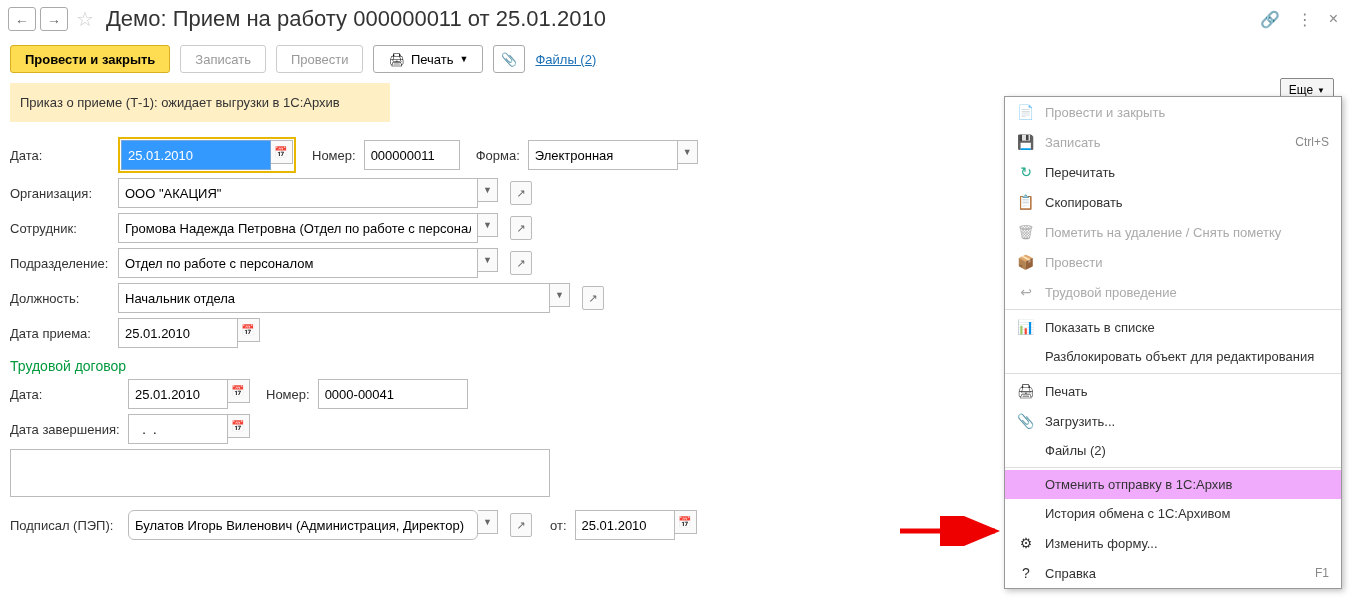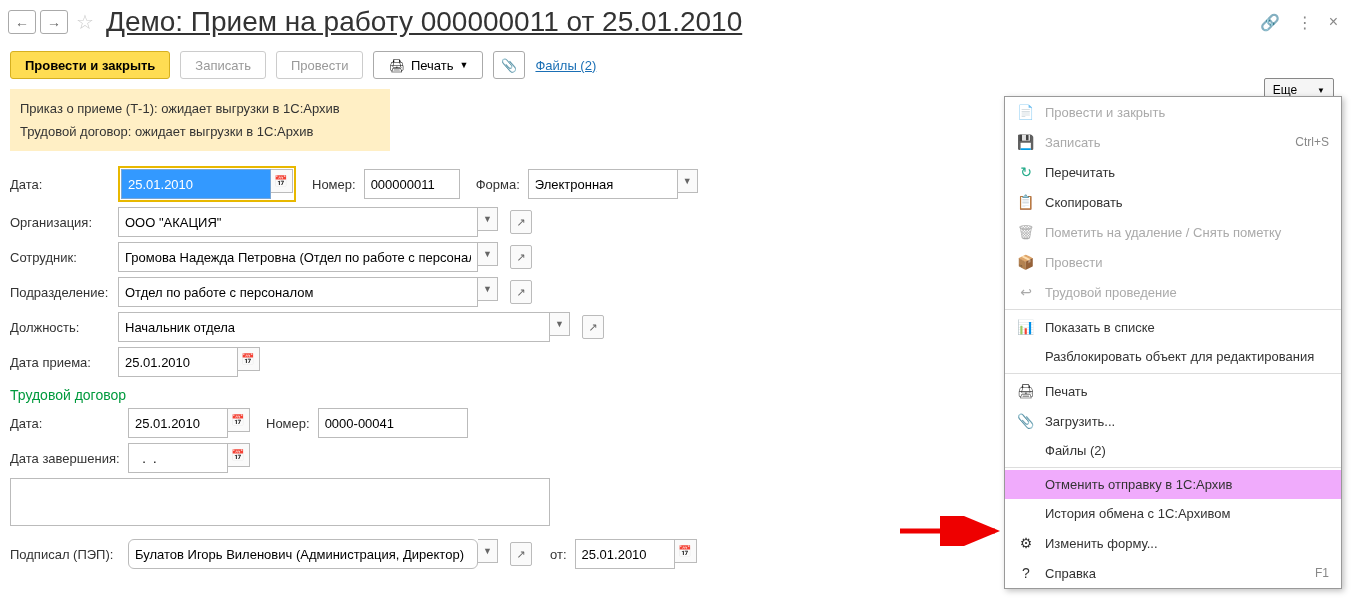--- a/index.html
+++ b/index.html
@@ -1,20 +1,20 @@
 <!DOCTYPE html>
 <html><head>
 <meta charset="utf-8">
 <style>
 * { box-sizing: border-box; margin: 0; padding: 0; font-family: Arial, sans-serif; }
 body { background: #fff; font-size: 13px; color: #333; width: 1352px; height: 608px; position: relative; }
 .header { display: flex; align-items: center; padding: 6px 8px; border-bottom: 1px solid transparent; gap: 4px; }
 .nav-btn { width: 28px; height: 24px; border: 1px solid #aaa; background: #fff; display: flex; align-items: center; justify-content: center; cursor: pointer; border-radius: 3px; font-size: 14px; color: #666; }
 .star { font-size: 20px; color: #ccc; margin: 0 4px; }
-.title { font-size: 28px; font-weight: normal; margin-left: 4px; text-decoration: underline; }
+.title { font-size: 22px; font-weight: normal; margin-left: 4px; }
 .spacer { flex: 1; }
 .link-ico { font-size: 16px; color: #888; margin: 0 6px; cursor: pointer; }
 .toolbar { display: flex; align-items: center; gap: 10px; padding: 6px 10px; }
 .btn { height: 28px; padding: 0 14px; border: 1px solid #aaa; background: #fff; border-radius: 3px; cursor: pointer; font-size: 13px; display: flex; align-items: center; gap: 6px; }
 .btn-yellow { background: #ffdd53; border-color: #d6b020; font-weight: bold; }
 .btn-gray { color: #999; border-color: #ccc; }
 .btn-icon { width: 32px; padding: 0; justify-content: center; }
 .link-txt { color: #1a6fb5; text-decoration: underline; cursor: pointer; font-size: 13px; }
 .notice { background: #ffefc5; padding: 8px 10px; margin: 4px 10px; font-size: 13px; width: 380px; }
 .notice div { padding: 4px 0; }
@@ -24,21 +24,21 @@
 .lbl2 { width: 110px; font-size: 13px; }
 .inp { height: 26px; border: 1px solid #bbb; padding: 14px 6px; font-size: 13px; background: #fff; }
 .inp-sel { background: #3399ff; color: #fff; }
 .cal-btn { width: 22px; height: 24px; border: 1px solid #bbb; border-left: none; background: #fafafa; display: flex; align-items: center; justify-content: center; font-size: 11px; color: #666; cursor: pointer; }
 .drop-btn { width: 20px; height: 24px; border: 1px solid #bbb; border-left: none; background: #fafafa; display: flex; align-items: center; justify-content: center; font-size: 9px; color: #666; cursor: pointer; }
 .open-btn { width: 22px; height: 24px; border: 1px solid #bbb; background: #fafafa; display: flex; align-items: center; justify-content: center; font-size: 11px; color: #666; cursor: pointer; margin-left: 4px; border-radius: 2px; }
 .hl-box { border: 2px solid #e8b800; padding: 1px; display: flex; }
 .hl-box .inp { border-color: #7aa7d6; }
 .section-title { color: #009a3d; font-size: 14px; margin: 10px 0 4px 0; }
 .comment-box { width: 540px; height: 48px; border: 1px solid #bbb; padding: 4px; resize: none; font-size: 13px; }
-.more-btn { position: absolute; top: 78px; right: 18px; height: 24px; padding: 0 8px; border: 1px solid #888; background: #f5f5f5; font-size: 12px; display: flex; align-items: center; gap: 20px; cursor: pointer; border-radius: 2px; }
+.more-btn { position: absolute; top: 78px; right: 18px; height: 24px; padding: 0 8px; border: 1px solid #888; background: #f5f5f5; font-size: 12px; display: flex; align-items: center; gap: 4px; cursor: pointer; border-radius: 2px; }
 .menu { position: absolute; top: 96px; right: 10px; width: 338px; background: #fff; border: 1px solid #999; box-shadow: 2px 2px 6px rgba(0,0,0,0.25); z-index: 10; }
 .menu-item { display: flex; align-items: center; padding: 7px 12px; font-size: 13px; cursor: pointer; gap: 10px; }
 .menu-item.disabled { color: #aaa; }
 .menu-item.highlighted { background: #f0abfc; }
 .menu-item .mi-icon { width: 18px; text-align: center; font-size: 14px; }
 .menu-item .mi-sc { margin-left: auto; color: #888; font-size: 12px; }
 .menu-sep { height: 1px; background: #ddd; margin: 2px 0; }
 .arrow { position: absolute; top: 516px; left: 900px; pointer-events: none; }
 </style>
 </head>
@@ -70,21 +70,20 @@
   <a class="link-txt">Файлы (2)</a>
 </div>
 
 <button class="more-btn">
     <span>Еще</span>
     <span style="font-size:8px">▼</span>
   </button>
 
 <div class="notice">
   <div>Приказ о приеме (Т-1): ожидает выгрузки в 1С:Архив</div>
-  <div>Трудовой договор: ожидает выгрузки в 1С:Архив</div>
 </div>
 
 <div class="form-area">
   <div class="row">
     <span class="lbl">Дата:</span>
     <div class="hl-box">
       <input class="inp inp-sel" style="width: 150px;" value="25.01.2010">
       <button class="cal-btn">📅</button>
     </div>
     <span class="lbl" style="width:auto;margin-left:8px">Номер:</span>

